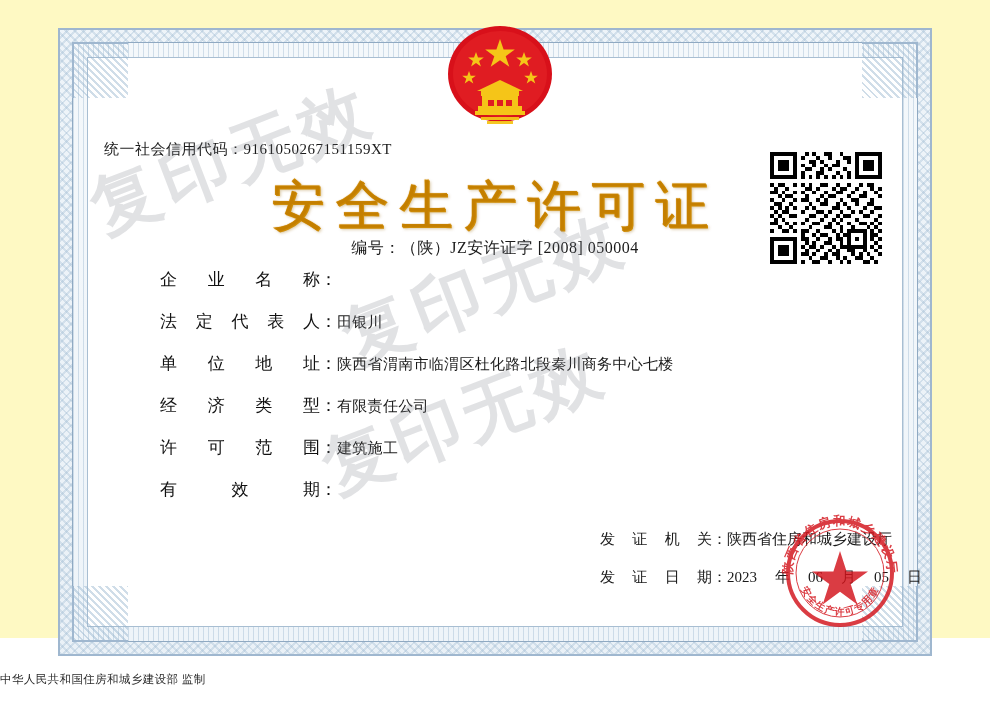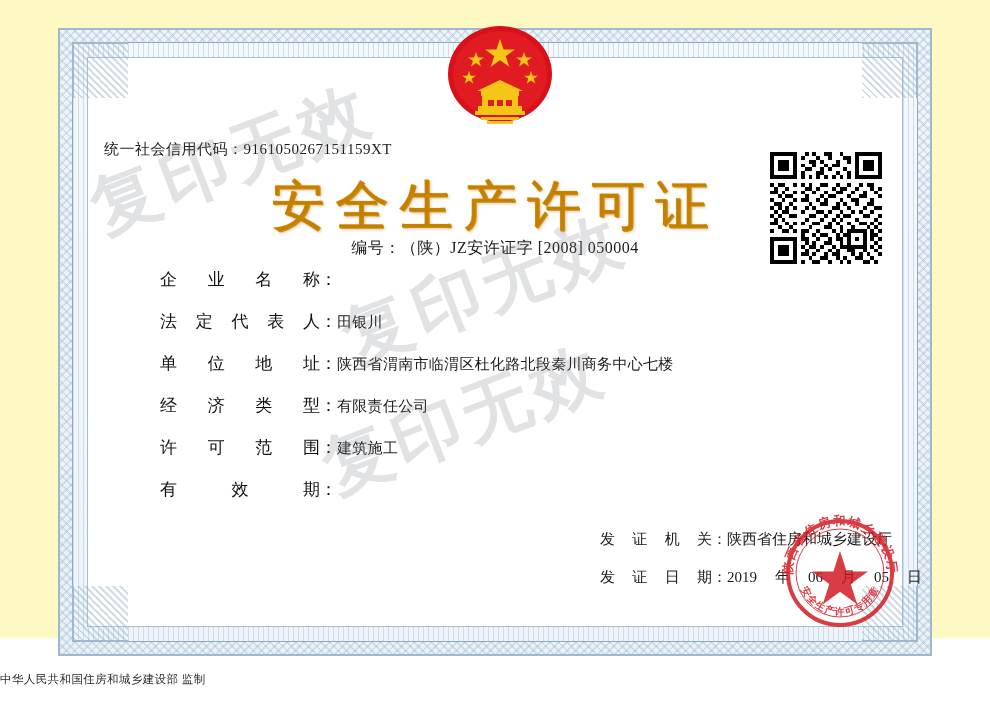--- a/index.html
+++ b/index.html
@@ -580,21 +580,21 @@
     </div>
     <div class="issuer-row">
       <div class="issuer-label">
           <span class="ch">发</span>
           <span class="ch">证</span>
           <span class="ch">日</span>
           <span class="ch">期</span>
         </div>
       <div class="issuer-colon">：</div>
       <div class="issuer-value">
-        <span>2019</span><span class="gap"></span><span>年</span><span class="gap"></span><span>06</span><span class="gap"></span><span>月</span><span class="gap"></span><span>05</span><span class="gap"></span><span>日</span>
+        <span>2023</span><span class="gap"></span><span>年</span><span class="gap"></span><span>06</span><span class="gap"></span><span>月</span><span class="gap"></span><span>05</span><span class="gap"></span><span>日</span>
       </div>
     </div>
   </div>
 
   <div class="seal">
     <svg viewBox="0 0 136 136" width="136" height="136">
       <defs>
         <path id="sealArcTop" d="M 20,68 A 48,48 0 0 1 116,68"></path>
         <path id="sealArcBottom" d="M 26,68 A 42,42 0 0 0 110,68"></path>
       </defs>

